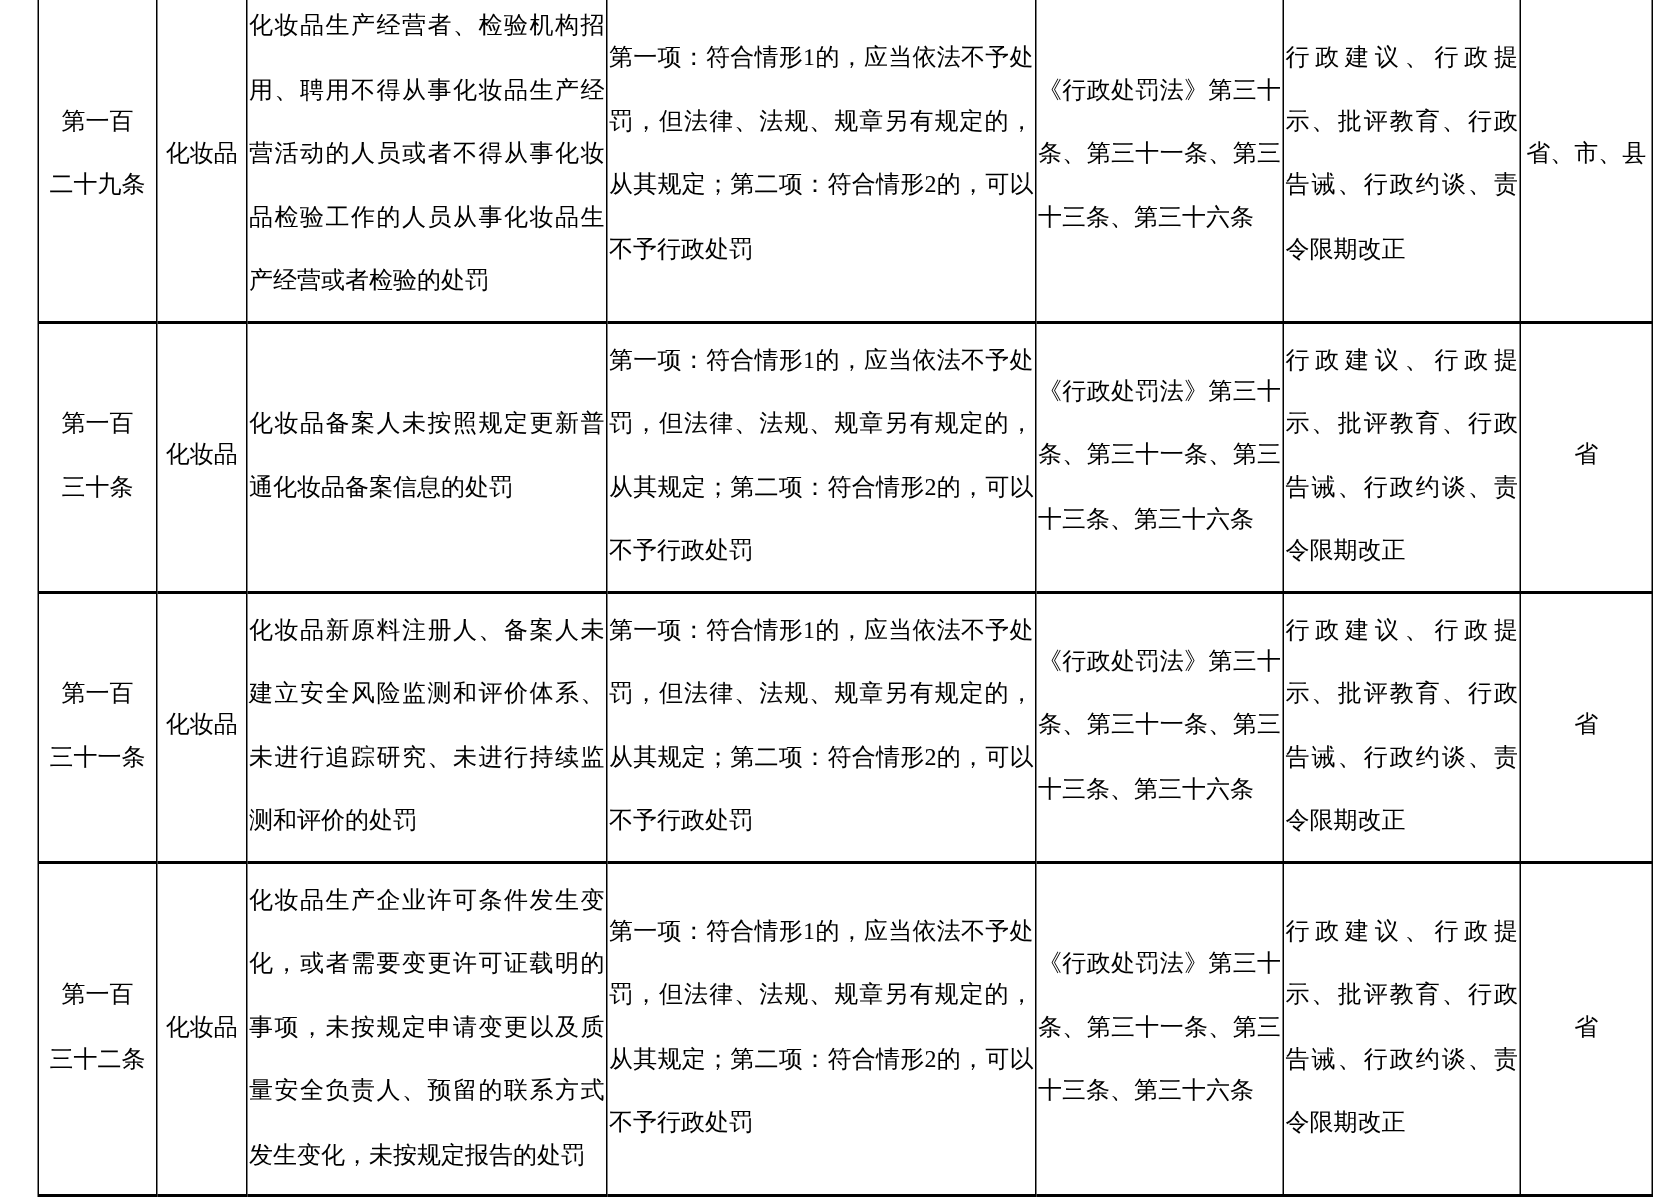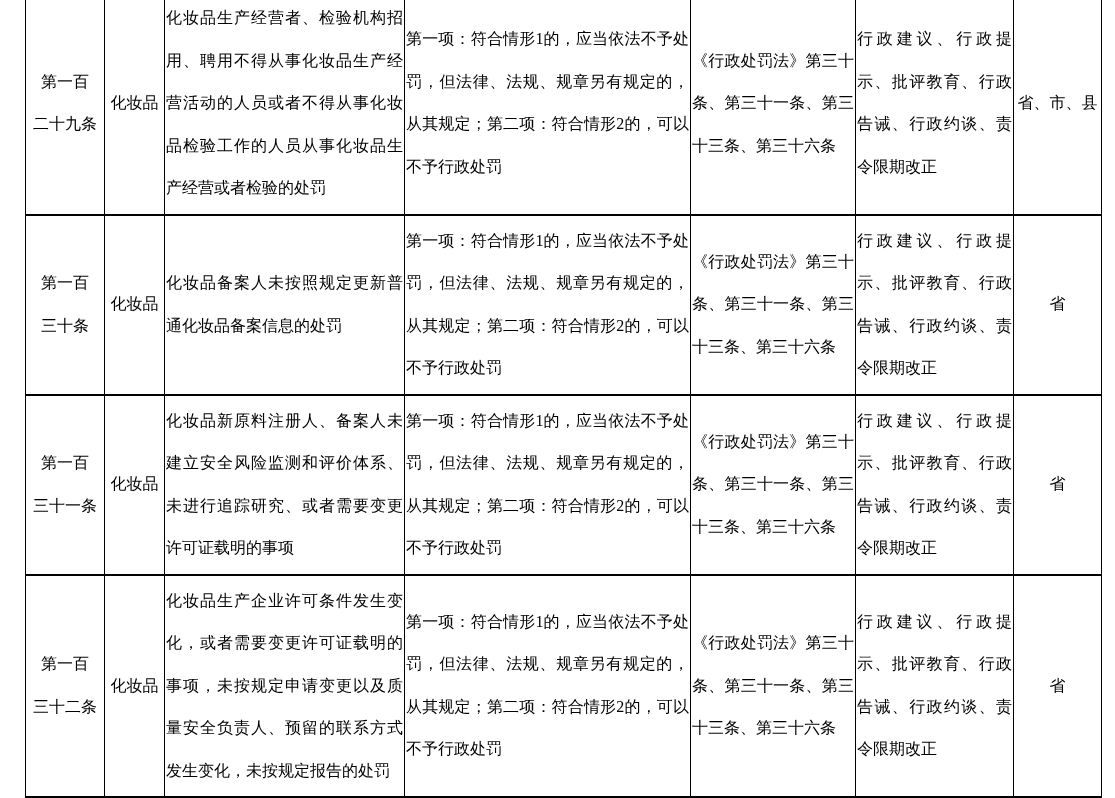--- a/index.html
+++ b/index.html
@@ -79,21 +79,21 @@
     <td class="c-violation">化妆品备案人未按照规定更新普通化妆品备案信息的处罚</td>
     <td class="c-handling">第一项：符合情形1的，应当依法不予处罚，但法律、法规、规章另有规定的，从其规定；第二项：符合情形2的，可以不予行政处罚</td>
     <td class="c-basis">《行政处罚法》第三十条、第三十一条、第三十三条、第三十六条</td>
     <td class="c-measures">行政建议、行政提示、批评教育、行政告诫、行政约谈、责令限期改正</td>
     <td class="c-level">省</td>
   </tr>
         <tr>
     <td class="c-article">第一百
 三十一条</td>
     <td class="c-category">化妆品</td>
-    <td class="c-violation">化妆品新原料注册人、备案人未建立安全风险监测和评价体系、未进行追踪研究、或者需要变更许可证载明的事项</td>
+    <td class="c-violation">化妆品新原料注册人、备案人未建立安全风险监测和评价体系、未进行追踪研究、未进行持续监测和评价的处罚</td>
     <td class="c-handling">第一项：符合情形1的，应当依法不予处罚，但法律、法规、规章另有规定的，从其规定；第二项：符合情形2的，可以不予行政处罚</td>
     <td class="c-basis">《行政处罚法》第三十条、第三十一条、第三十三条、第三十六条</td>
     <td class="c-measures">行政建议、行政提示、批评教育、行政告诫、行政约谈、责令限期改正</td>
     <td class="c-level">省</td>
   </tr>
         <tr>
     <td class="c-article">第一百
 三十二条</td>
     <td class="c-category">化妆品</td>
     <td class="c-violation">化妆品生产企业许可条件发生变化，或者需要变更许可证载明的事项，未按规定申请变更以及质量安全负责人、预留的联系方式发生变化，未按规定报告的处罚</td>

